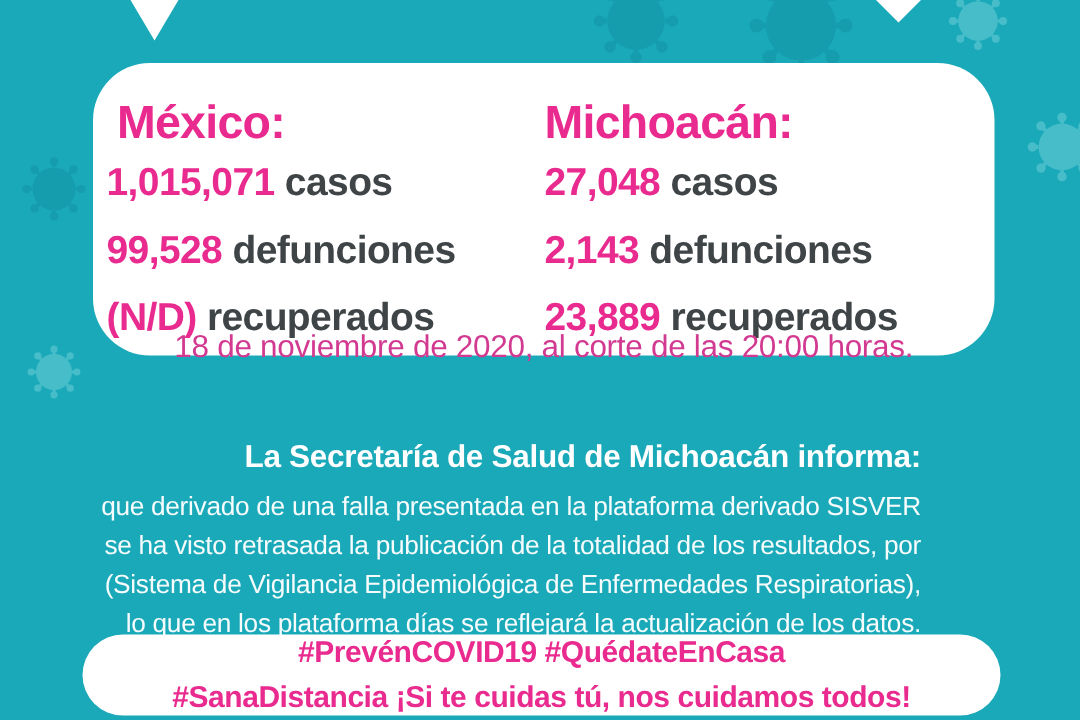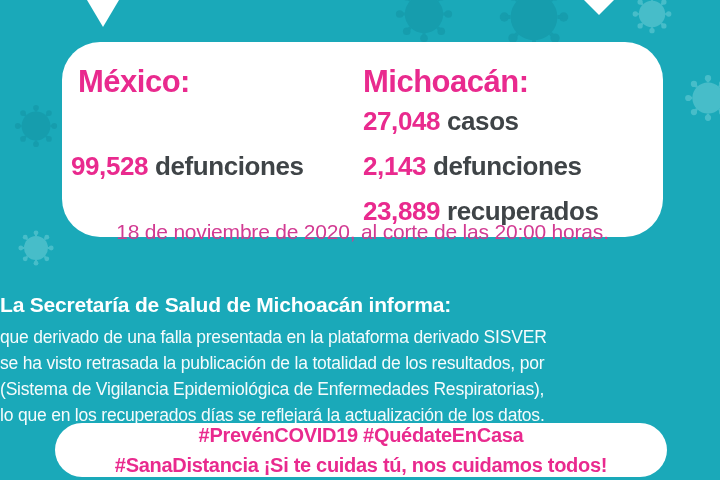--- a/index.html
+++ b/index.html
@@ -22,21 +22,21 @@
   .t-mx{left:16px;top:22px;}
   .t-mich{left:301px;top:22px;}
   .stat{position:absolute;margin:0;font-size:26px;font-weight:800;letter-spacing:-0.4px;color:#3f4447;white-space:nowrap;}
   .stat .num{color:#e92a8e;}
   .r1{top:64px;} .r2{top:109px;} .r3{top:154px;}
   .c-mx{left:9px;} .c-mich{left:301px;text-align:center;}
   .date-note{position:absolute;left:0;top:178px;width:100%;margin:0;text-align:center;
     font-size:21px;font-weight:400;color:#d23a92;letter-spacing:-0.2px;white-space:nowrap;}
 
   
-  .notice{position:absolute;left:0;top:293px;width:614px;text-align:left;color:#ffffff;}
+  .notice{position:absolute;left:0;top:293px;width:614px;text-align:right;color:#ffffff;}
   .notice-title{margin:0 0 7px 0;font-size:21px;font-weight:800;letter-spacing:-0.2px;white-space:nowrap;}
   .notice-line{margin:0;font-size:17.5px;line-height:26px;font-weight:400;letter-spacing:-0.2px;white-space:nowrap;opacity:.96;}
 
   
   .hash-pill{position:absolute;left:55px;top:423px;width:612px;height:54px;background:#ffffff;border-radius:27px;
     display:flex;flex-direction:column;justify-content:space-between;align-items:center;}
   .hash-line{margin:0;font-size:20px;line-height:24px;font-weight:800;letter-spacing:-0.3px;color:#e92a8e;white-space:nowrap;text-align:center;}
 </style>
 </head>
 <body>
@@ -90,35 +90,37 @@
       <use href="#virus-shape"></use>
     </svg>
 
   <div class="chev chev-l"></div>
   <div class="chev chev-r"></div>
 
   <section class="stats-card">
     <h2 class="col-title t-mx">México:</h2>
     <h2 class="col-title t-mich">Michoacán:</h2>
 
+    <p class="stat c-mx r1"><span class="num">1,015,071</span> <span>casos</span></p>
     <p class="stat c-mx r2"><span class="num">99,528</span> <span>defunciones</span></p>
+    <p class="stat c-mx r3"><span class="num">(N/D)</span> <span>recuperados</span></p>
 
     <p class="stat c-mich r1"><span class="num">27,048</span> <span>casos</span></p>
     <p class="stat c-mich r2"><span class="num">2,143</span> <span>defunciones</span></p>
     <p class="stat c-mich r3"><span class="num">23,889</span> <span>recuperados</span></p>
 
     <p class="date-note">18 de noviembre de 2020, al corte de las 20:00 horas.</p>
   </section>
 
   <section class="notice">
     <h3 class="notice-title">La Secretaría de Salud de Michoacán informa:</h3>
     <p class="notice-line">que derivado de una falla presentada en la plataforma derivado SISVER</p>
     <p class="notice-line">se ha visto retrasada la publicación de la totalidad de los resultados, por</p>
     <p class="notice-line">(Sistema de Vigilancia Epidemiológica de Enfermedades Respiratorias),</p>
-    <p class="notice-line">lo que en los recuperados días se reflejará la actualización de los datos.</p>
+    <p class="notice-line">lo que en los plataforma días se reflejará la actualización de los datos.</p>
   </section>
 
   <section class="hash-pill">
     <p class="hash-line">#PrevénCOVID19 #QuédateEnCasa</p>
     <p class="hash-line">#SanaDistancia ¡Si te cuidas tú, nos cuidamos todos!</p>
   </section>
 
 </div>
 
 </body></html>

